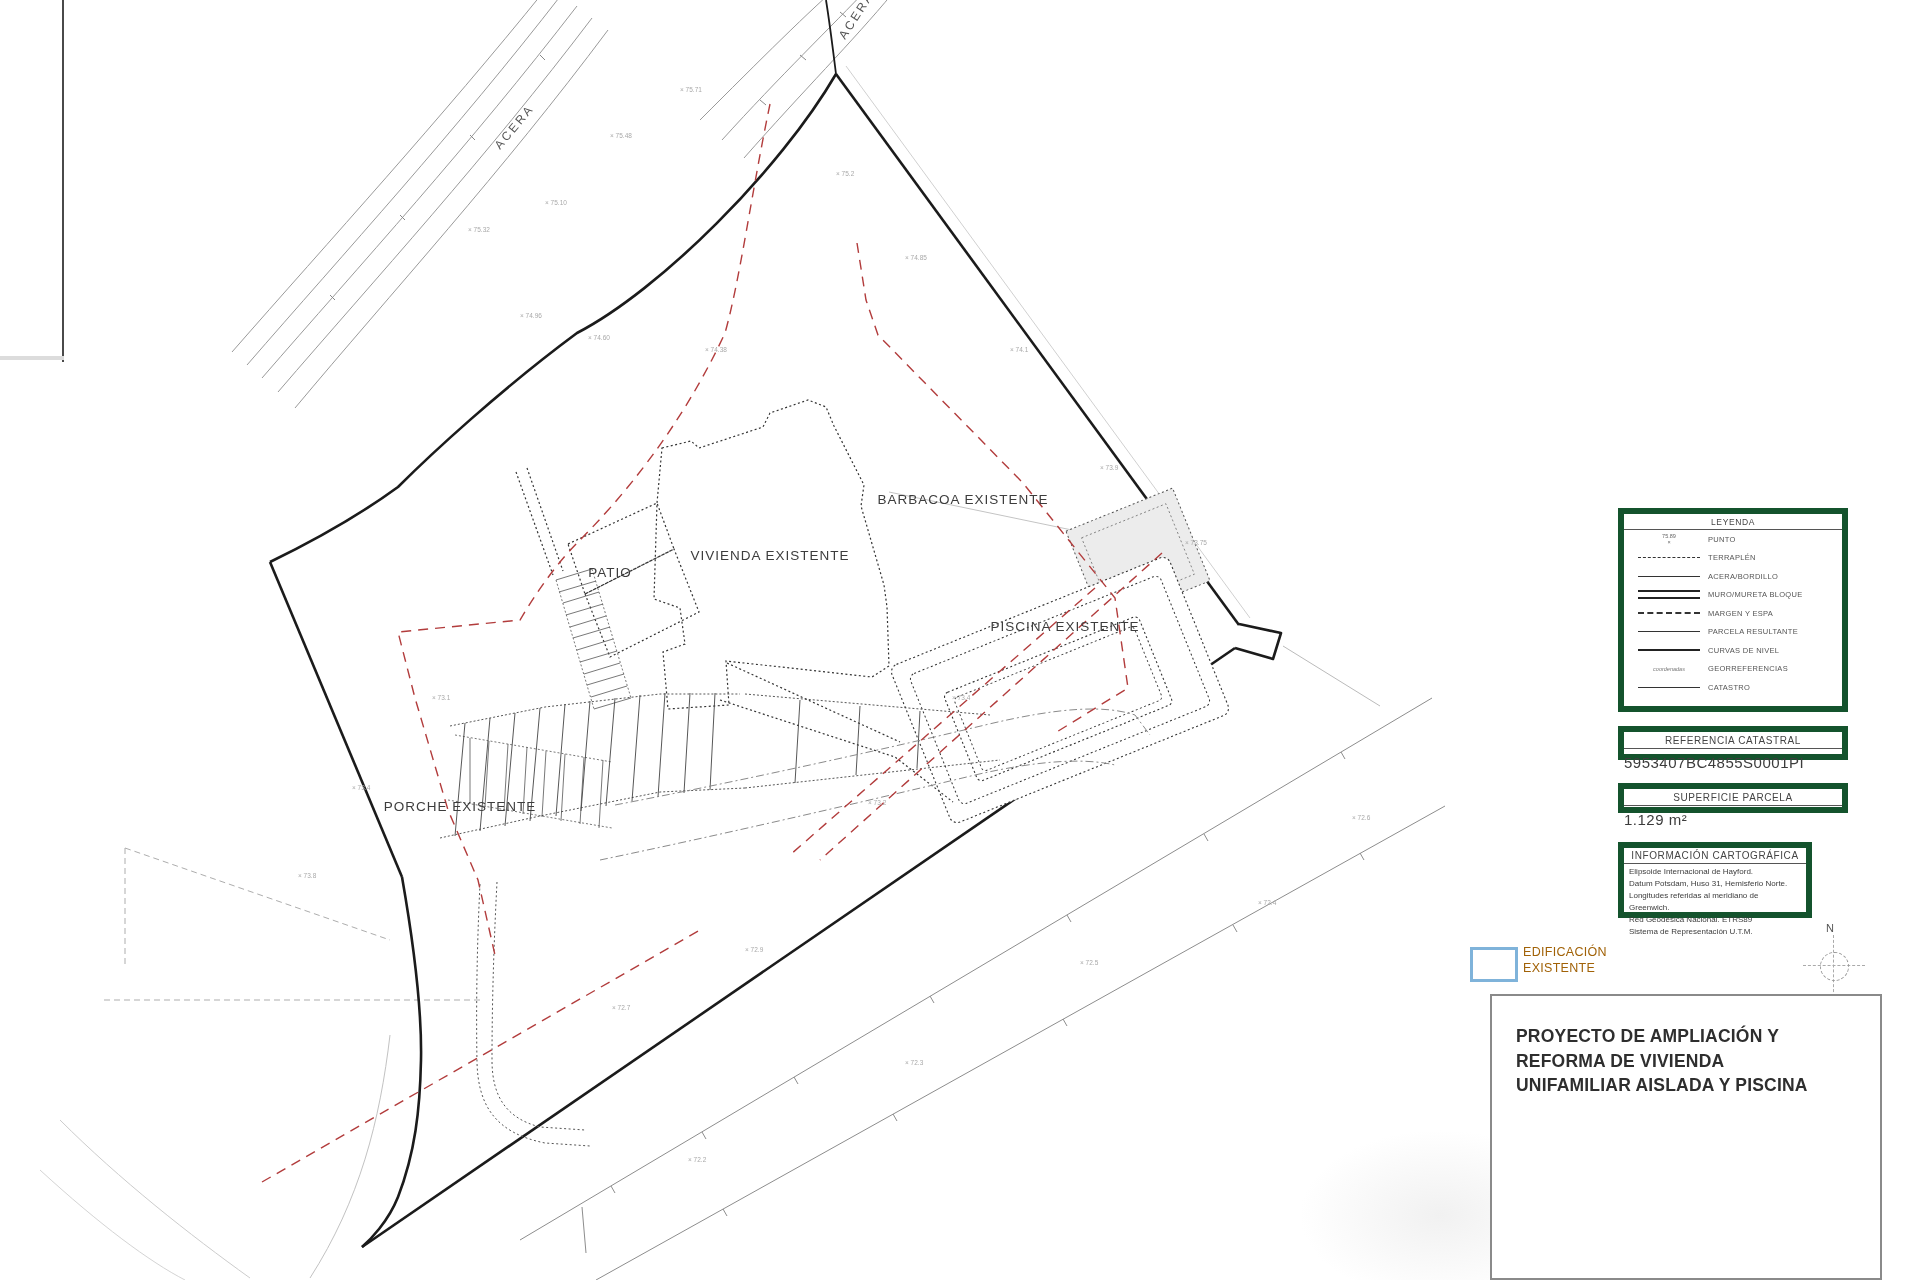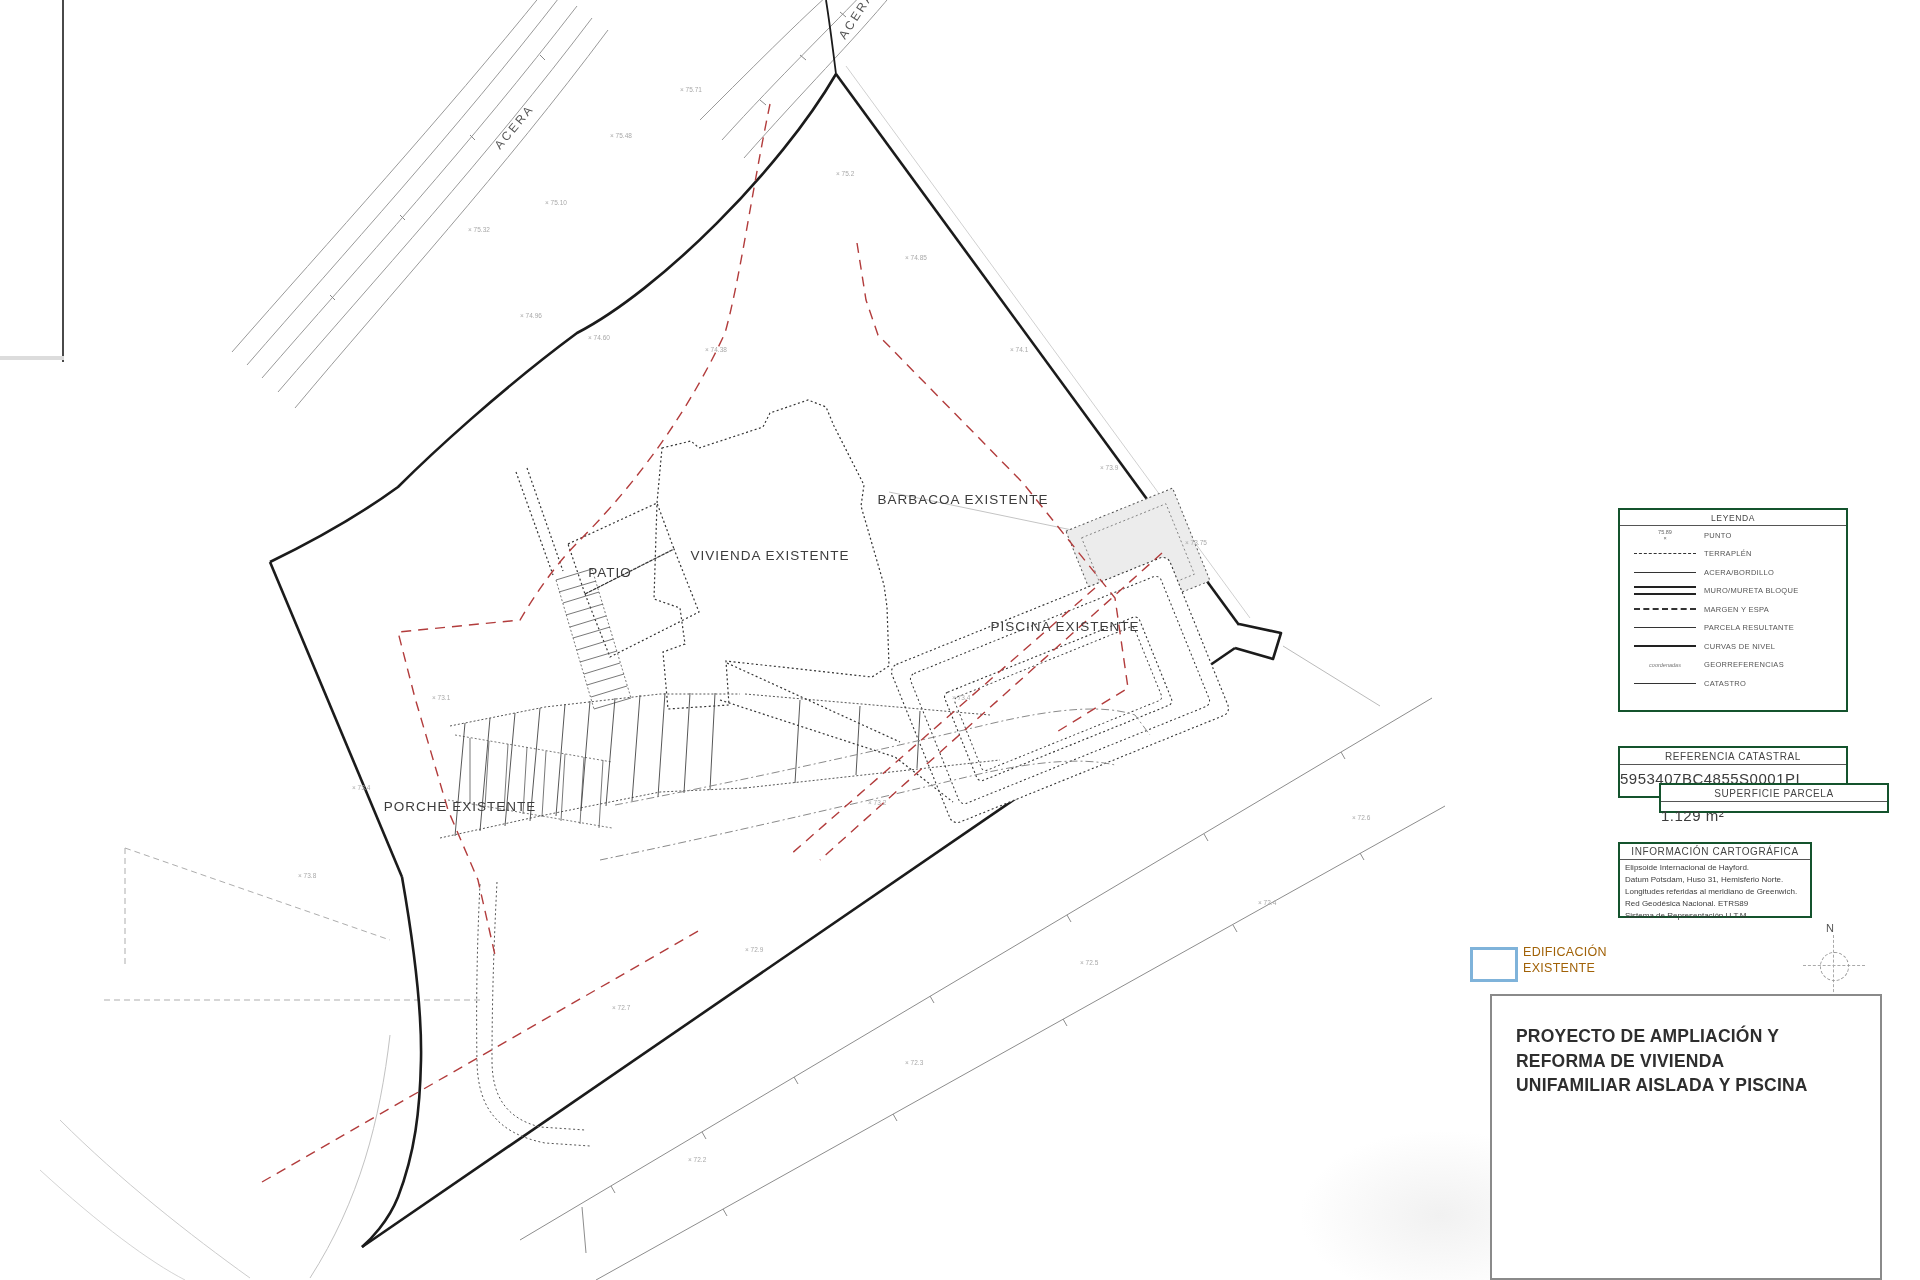--- a/index.html
+++ b/index.html
@@ -4,21 +4,21 @@
 <style>
   html,body{margin:0;padding:0;background:#fff;width:1920px;height:1280px;overflow:hidden;
             font-family:"Liberation Sans", sans-serif;}
   #sheet{position:relative;width:1920px;height:1280px;background:#fff;}
   
   .edge-v{position:absolute;left:62px;top:0;width:2px;height:362px;background:#4a4a4a;}
   .edge-h{position:absolute;left:0;top:356px;width:64px;height:4px;background:#dcdcdc;}
   .scan-blob{position:absolute;left:1300px;top:1130px;width:280px;height:170px;
              background:radial-gradient(closest-side,#f1f1f1,rgba(255,255,255,0));}
   
-  .box{position:absolute;background:#fff;border:2px solid #14532d;box-sizing:border-box;}
+  .box{position:absolute;background:#fff;border:6px solid #14532d;box-sizing:border-box;}
   .box-header{border-bottom:1px solid #555;text-align:center;font-size:10px;color:#444;
               letter-spacing:.6px;padding:3px 2px 2px;}
   .box-value{text-align:left;font-size:15px;color:#3c3c3c;letter-spacing:.5px;padding:5px 0 4px;}
   .legend-row{display:flex;align-items:center;height:18.5px;padding:0 6px;}
   .legend-sym{width:78px;display:flex;align-items:center;justify-content:center;flex:none;}
   .legend-lab{font-size:7.5px;color:#555;letter-spacing:.3px;white-space:nowrap;}
   .sym-line{width:62px;}
   .ln-dash{border-top:1.6px dashed #333;}
   .ln-solid{border-top:1px solid #333;}
   .ln-solid2{border-top:1.6px solid #333;}
@@ -241,26 +241,26 @@
       <span class="legend-lab">GEORREFERENCIAS</span>
     </div>
     <div class="legend-row">
       <span class="legend-sym">
           <span class="sym-line ln-solid2"></span>
         </span>
       <span class="legend-lab">CATASTRO</span>
     </div>
   </div>
 
-  <div class="box" style="left:1618px;top:726px;width:230px;height:52px;margin-top:20px;">
+  <div class="box" style="left:1618px;top:726px;width:230px;height:34px;">
     <div class="box-header">REFERENCIA CATASTRAL</div>
     <div class="box-value">5953407BC4855S0001PI</div>
   </div>
 
-  <div class="box" style="left:1618px;top:783px;width:230px;height:30px;margin-left:41px;">
+  <div class="box" style="left:1618px;top:783px;width:230px;height:30px;">
     <div class="box-header">SUPERFICIE PARCELA</div>
     <div class="box-value">1.129 m²</div>
   </div>
 
   <div class="box" style="left:1618px;top:842px;width:194px;height:76px;">
     <div class="box-header" style="padding:2px;">INFORMACIÓN CARTOGRÁFICA</div>
     <div class="info-lines" style="padding:2px 5px;">
       <div>Elipsoide Internacional de Hayford.</div>
       <div>Datum Potsdam, Huso 31, Hemisferio Norte.</div>
       <div>Longitudes referidas al meridiano de Greenwich.</div>

